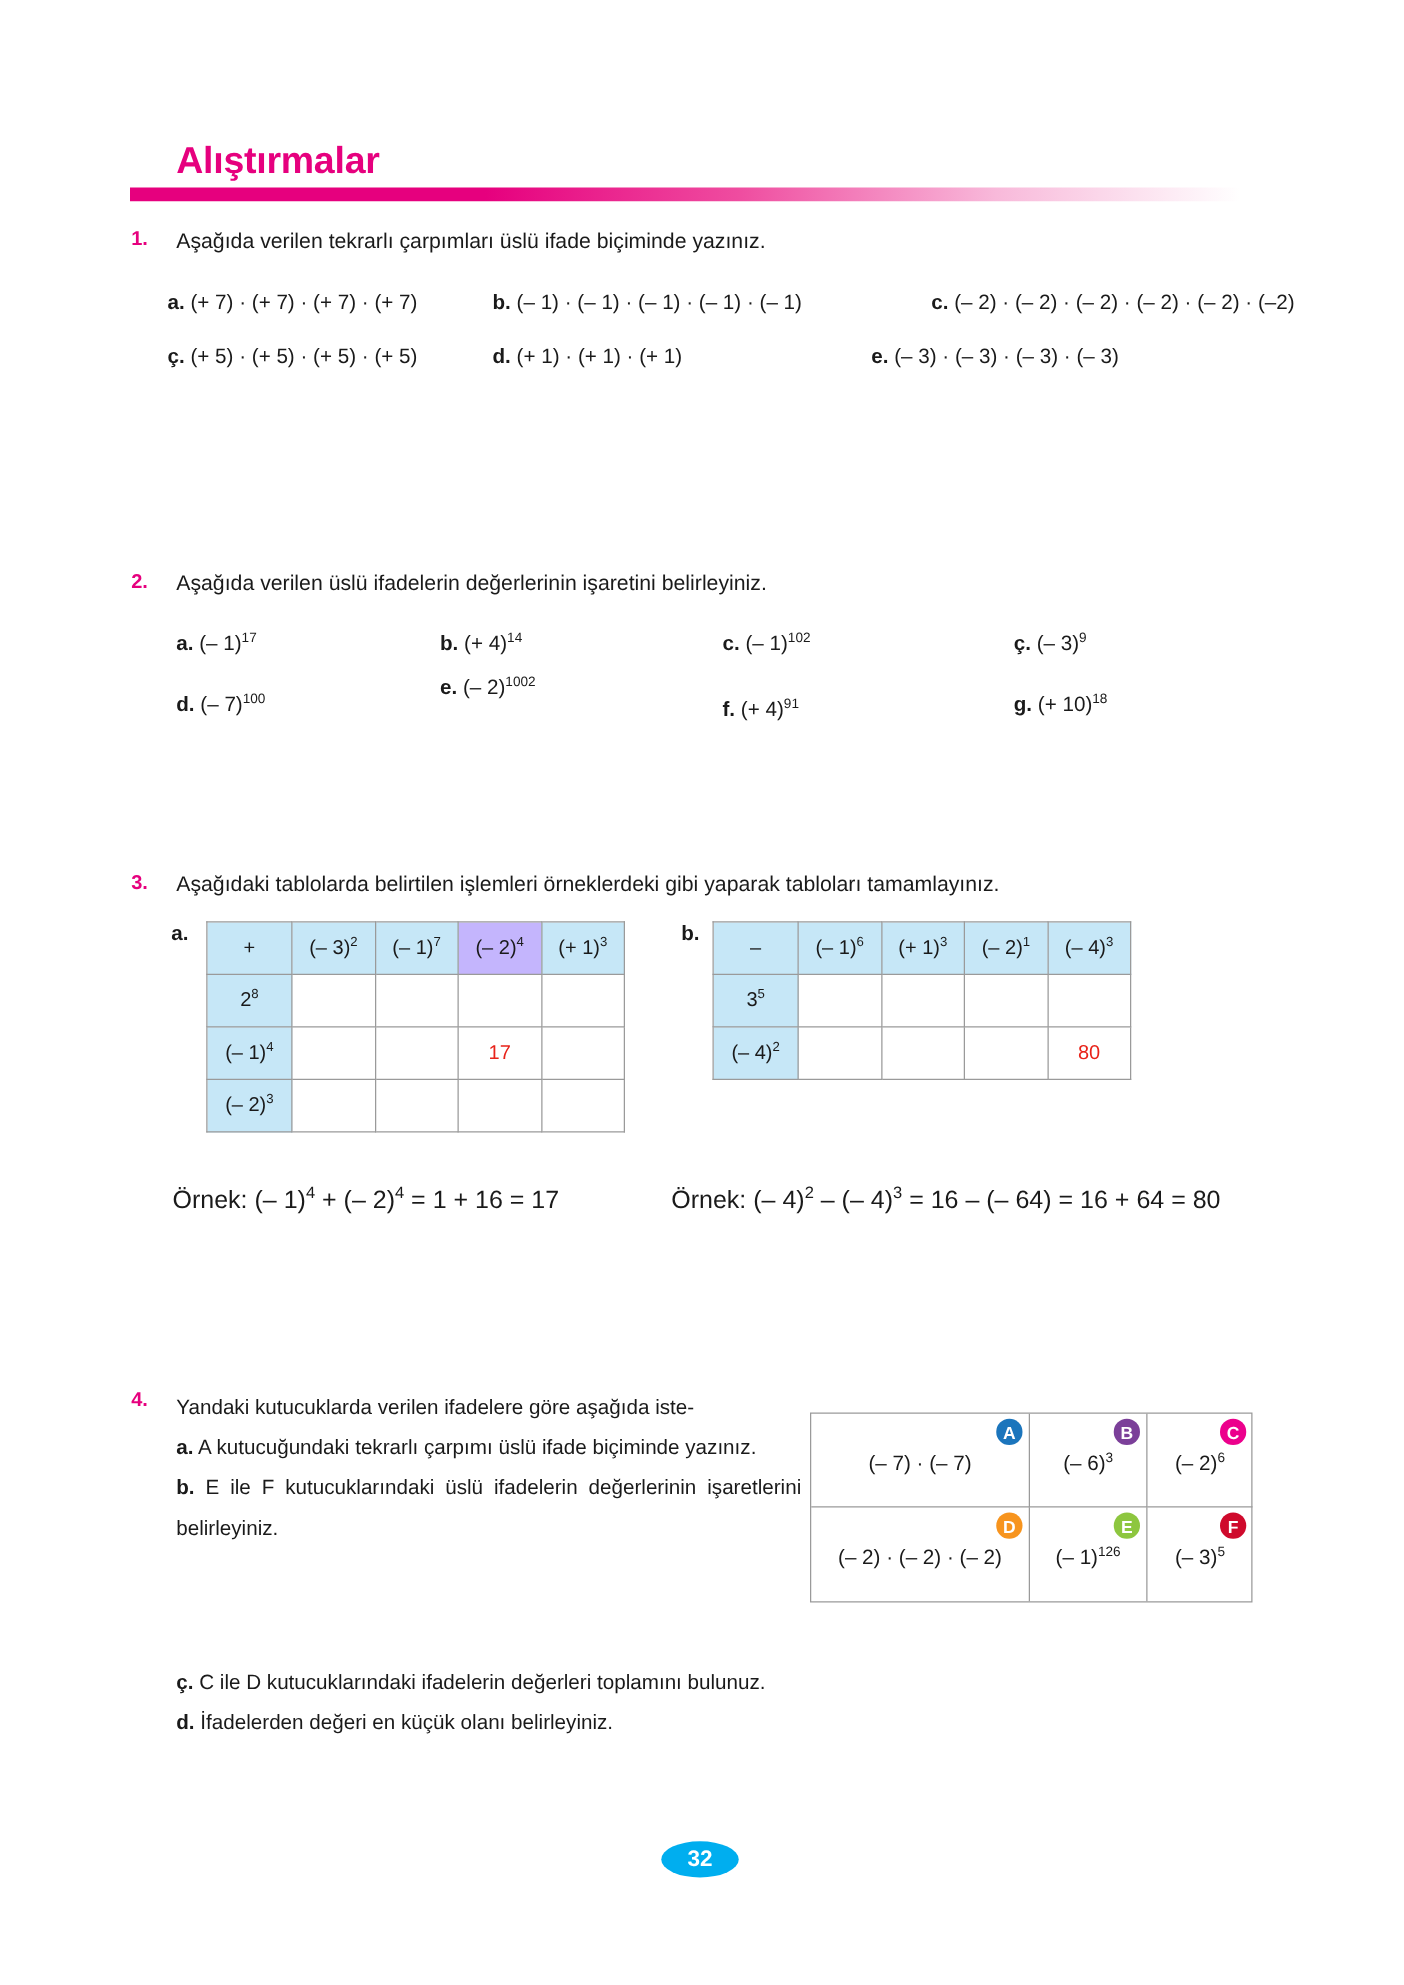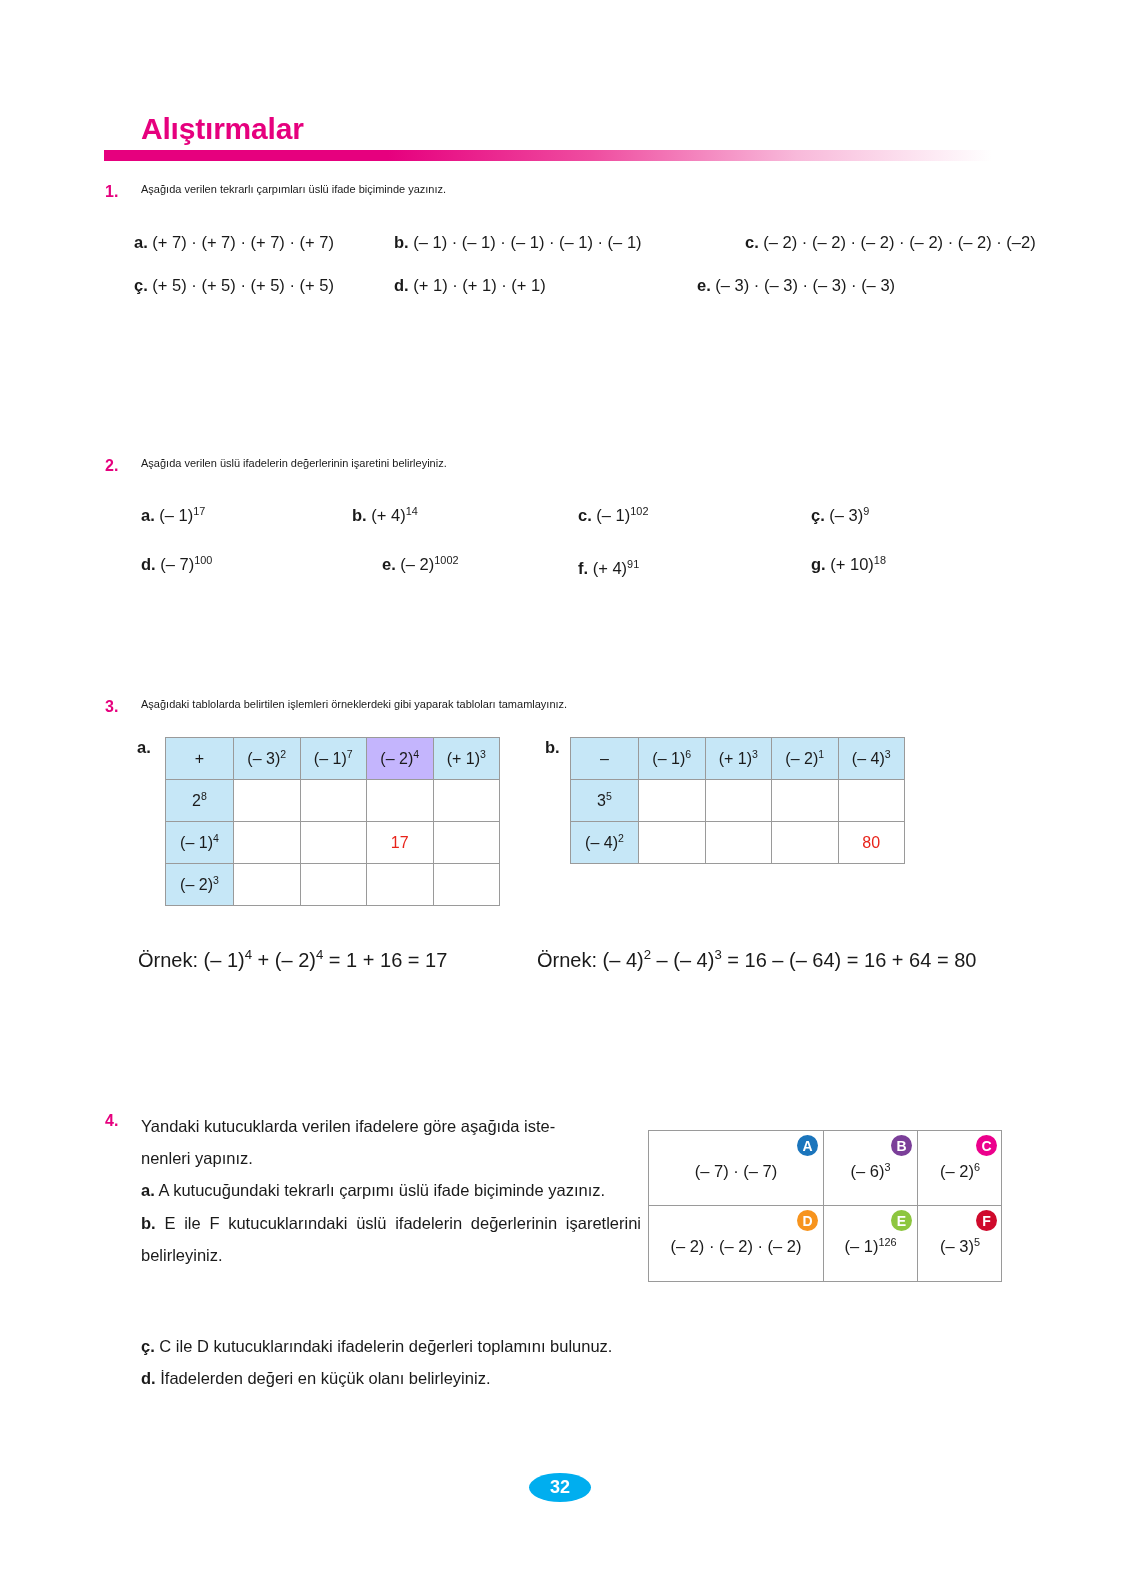--- a/index.html
+++ b/index.html
@@ -41,21 +41,21 @@
 
   
   .q-num {
     position: absolute;
     font-size: 16px;
     font-weight: bold;
     color: #e6007e;
   }
   .q-text {
     position: absolute;
-    font-size: 11px;
+    font-size: 17px;
     color: #1a1a1a;
     white-space: nowrap;
   }
   .item {
     position: absolute;
     font-size: 16.5px;
     white-space: nowrap;
     color: #1a1a1a;
   }
   .item b { font-weight: bold; }
@@ -225,21 +225,21 @@
   </div>
   <div class="item" style="left:811px; top:506px;">
     <b>ç.</b>
     <span>(– 3)</span><sup>9</sup>
   </div>
 
   <div class="item" style="left:141px; top:555px;">
     <b>d.</b>
     <span>(– 7)</span><sup>100</sup>
   </div>
-  <div class="item" style="left:352px; top:555px;margin-left:30px;">
+  <div class="item" style="left:352px; top:541px;">
     <b>e.</b>
     <span>(– 2)</span><sup>1002</sup>
   </div>
   <div class="item" style="left:578px; top:559px;">
     <b>f.</b>
     <span>(+ 4)</span><sup>91</sup>
   </div>
   <div class="item" style="left:811px; top:555px;">
     <b>g.</b>
     <span>(+ 10)</span><sup>18</sup>
@@ -313,21 +313,20 @@
     Örnek: (– 1)<sup>4</sup> + (– 2)<sup>4</sup> = 1 + 16 = 17
   </div>
   <div class="ornek" style="left:537px; top:949px;">
     Örnek: (– 4)<sup>2</sup> – (– 4)<sup>3</sup> = 16 – (– 64) = 16 + 64 = 80
   </div>
 
   <div class="q-num" style="left: 105px; top: 1112px; color: rgb(230, 0, 126);">4.</div>
 
   <div class="q4-body" style="top:1110px;">
     <p class="q4-line">Yandaki kutucuklarda verilen ifadelere göre aşağıda iste-</p>
-    <p class="q4-line">nenleri yapınız.</p>
     <p class="q4-line just">
       <b>a.</b>
       <span>A kutucuğundaki tekrarlı çarpımı üslü ifade biçiminde yazınız.</span>
     </p>
     <p class="q4-line just">
       <b>b.</b>
       <span>E ile F kutucuklarındaki üslü ifadelerin değerlerinin işaretlerini belirleyiniz.</span>
     </p>
   </div>
 

